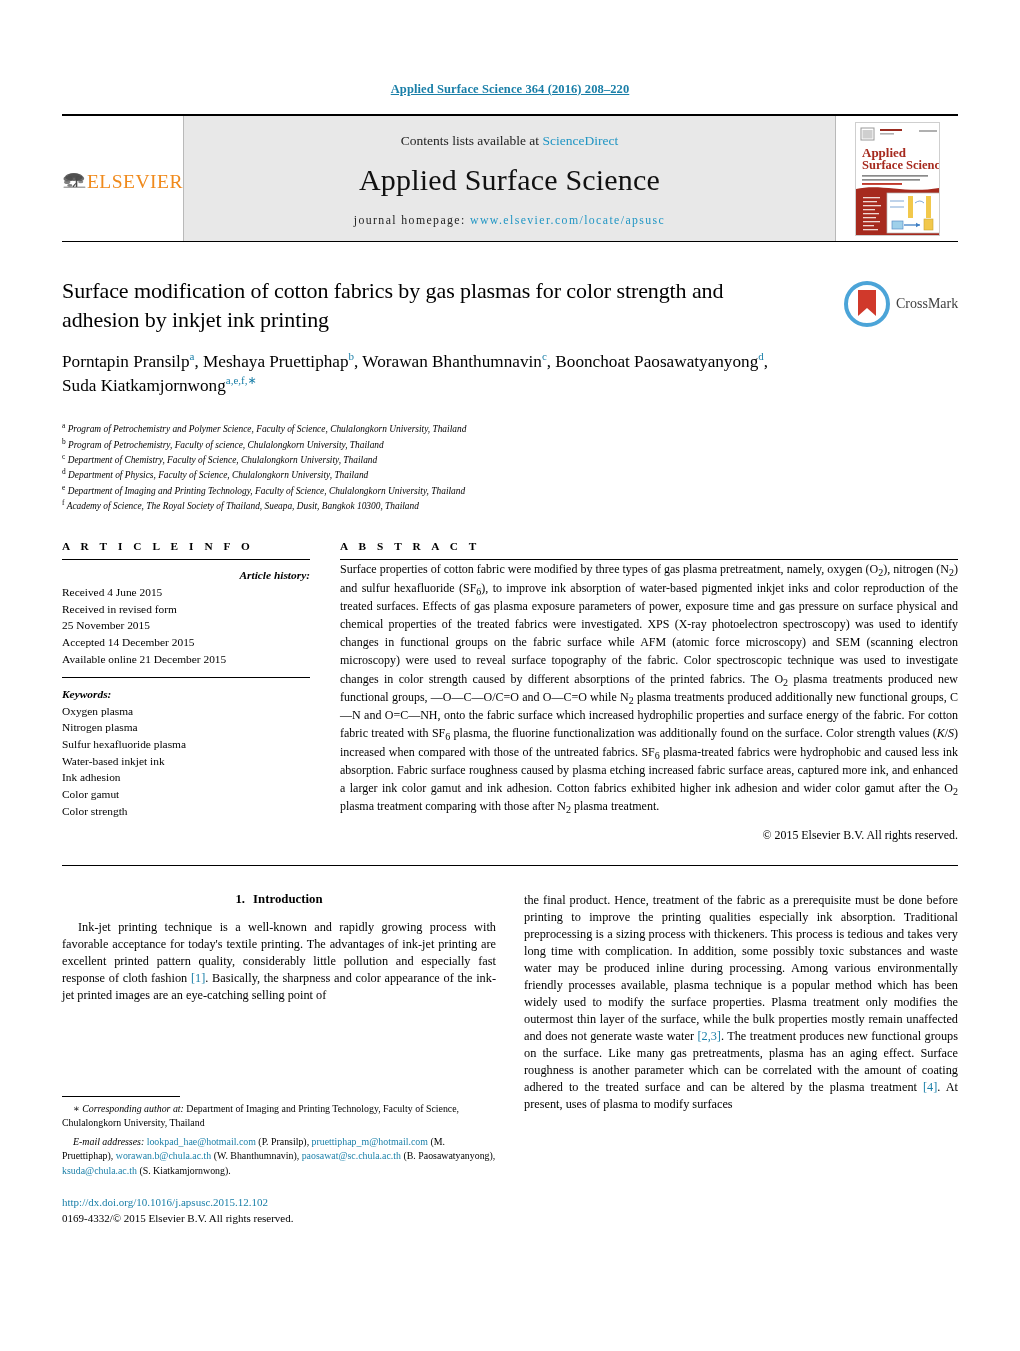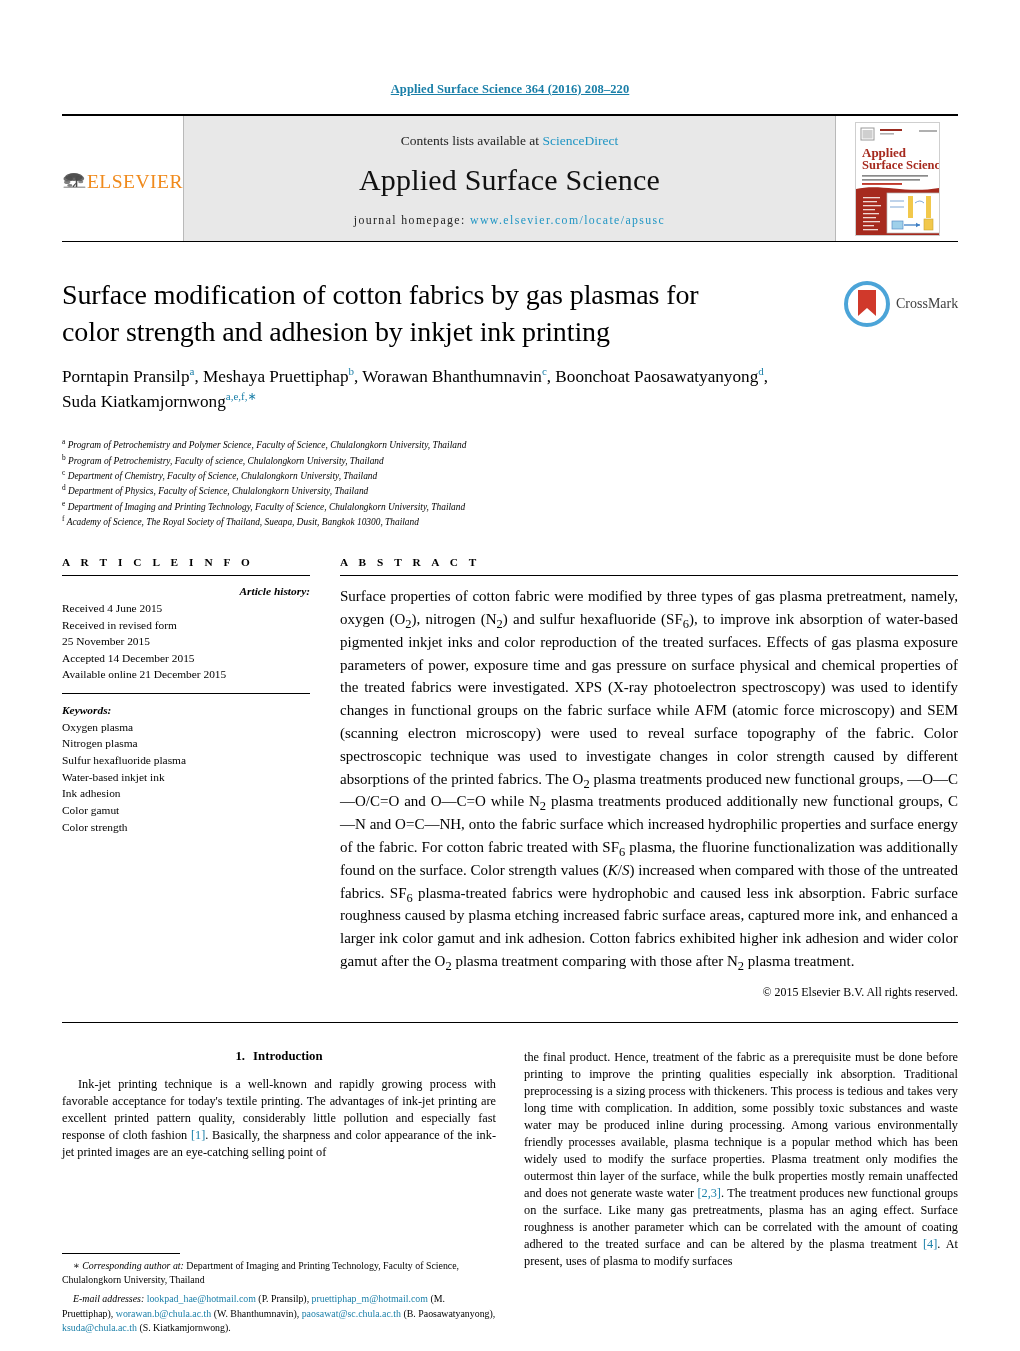--- a/index.html
+++ b/index.html
@@ -70,21 +70,21 @@
 
   
   .titleblock { margin-top: 34px; position: relative; }
   .crossmark {
     position: absolute; right: -4px; top: 2px;
     width: 118px; height: 52px;
     display: flex; align-items: center; gap: 6px;
   }
   .crossmark-label { font-size: 14px; color: #404040; font-family: "Liberation Serif", serif;}
   h1.title {
-    font-size: 28px; font-weight: normal; line-height: 1.33;
+    font-size: 22px; font-weight: normal; line-height: 1.33;
     margin: 0; max-width: 700px; letter-spacing: -.1px;
     font-family: "Liberation Serif", serif;
   }
   .authors {
     margin-top: 15px; font-size: 17.2px; line-height: 1.42;
     max-width: 720px; font-family: "Liberation Serif", serif;
   }
   .authors sup { color: #1a7fa8; font-size: 11px; }
   .authors sup.star { color: #1a7fa8; }
   .affils { margin-top: 24px; font-size: 9.4px; font-style: italic; line-height: 1.63; }
@@ -98,21 +98,21 @@
     font-size: 11.3px; font-weight: bold; letter-spacing: 4.1px;
     font-family: "Liberation Serif", serif;
   }
   .rule-thick { border-top: 1.6px solid #000; margin-top: 7px; }
   .rule-thin  { border-top: 1px solid #000; margin-top: 10px; }
   .ah-title { font-style: italic; font-weight: bold; font-size: 11.4px; text-align: right; }
   .infolist { font-size: 11.4px; line-height: 1.46; margin-top: 7px; }
   .kw-title { font-style: italic; font-weight: bold; font-size: 11.4px; margin-top: 8px; }
   .kwlist { font-size: 11.4px; line-height: 1.46; }
   .abstract {
-    margin-top: 9px; font-size: 15px; line-height: 1.52;
+    font-size: 12px; line-height: 1.52;
     text-align: justify; text-justify: inter-word;
   }
   .copyright { margin-top: 12px; text-align: right; font-size: 11.9px; }
 
   
   .bodyrule { border-top: 1px solid #000; margin-top: 22px; }
   .twocol { margin-top: 26px; display: flex; gap: 28px; }
   .bcol { width: 434px; position: relative; }
   h2.secnum {
     font-size: 12.8px; font-weight: bold; margin: 0 0 12px 0;

